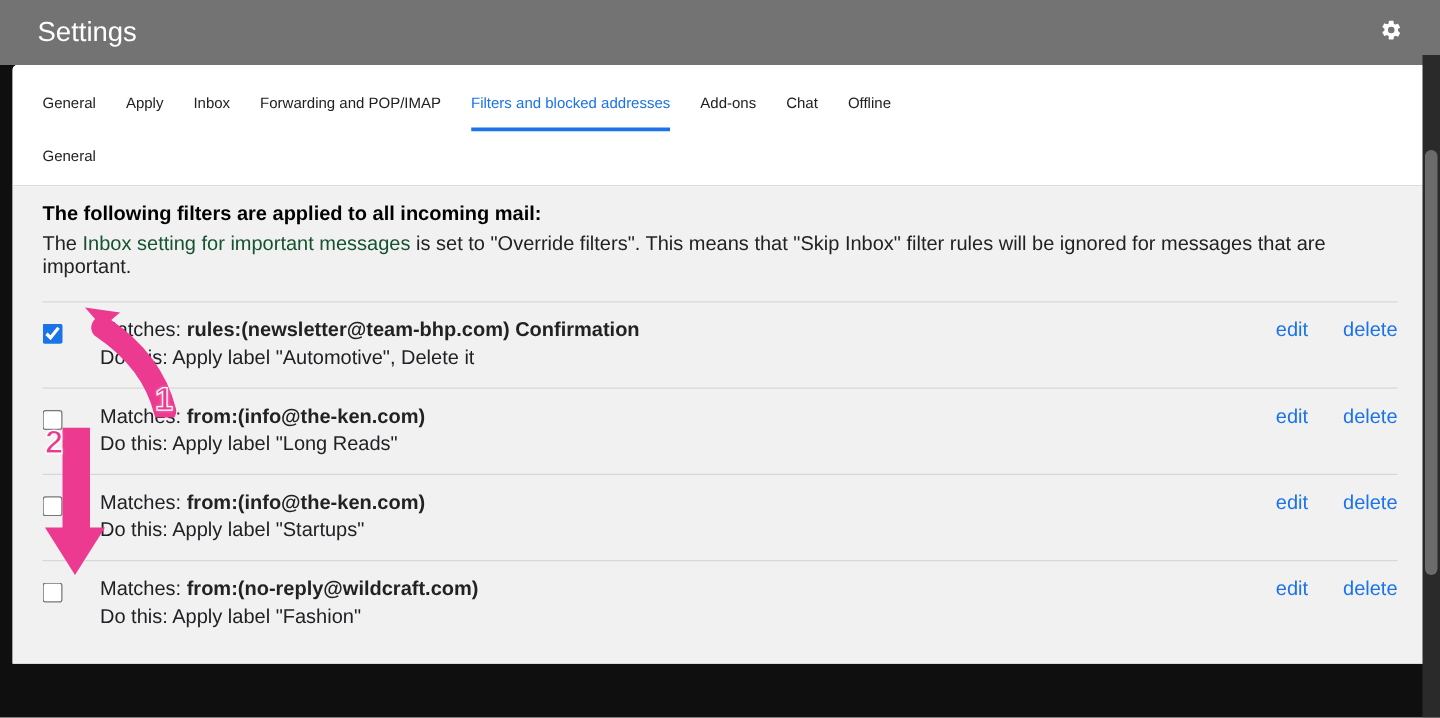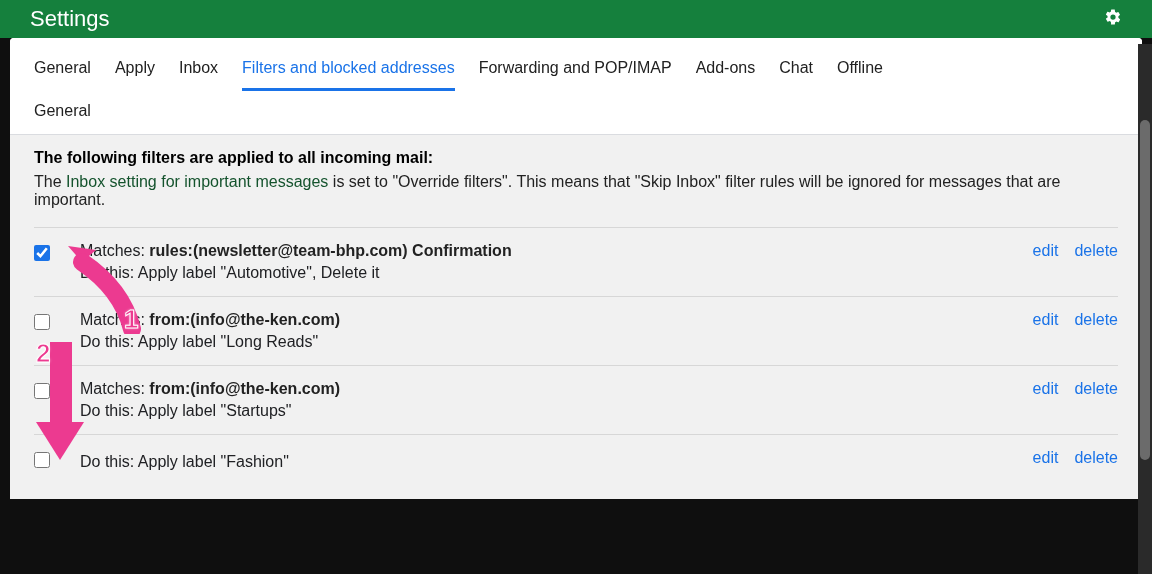--- a/index.html
+++ b/index.html
@@ -5,22 +5,22 @@
     * { box-sizing: border-box; margin: 0; padding: 0; }
     body {
       font-family: Arial, sans-serif;
       background: #0f0f0f;
       width: 1152px;
       height: 574px;
       overflow: hidden;
       position: relative;
     }
     .header-bar {
-      background: #15803d;
-      height: 38px;
+      background: #737373;
+      height: 52px;
       display: flex;
       align-items: center;
       justify-content: space-between;
       padding: 0 30px 0 30px;
     }
     .header-title {
       color: #fff;
       font-size: 22px;
       font-weight: 300;
     }
@@ -35,21 +35,21 @@
       overflow: hidden;
     }
     .tabs {
       display: flex;
       flex-wrap: wrap;
       padding: 10px 24px 0 24px;
       background: #fff;
       border-bottom: 1px solid #dadce0;
     }
     .tab {
-      font-size: 16px;
+      font-size: 12px;
       color: #212121;
       padding: 8px 0;
       margin-right: 24px;
       cursor: pointer;
       border-bottom: 3px solid transparent;
       white-space: nowrap;
       line-height: 24px;
     }
     .tab.active {
       color: #1a73e8;
@@ -78,21 +78,21 @@
       margin-top: 3px;
       margin-right: 30px;
       width: 16px;
       height: 16px;
       accent-color: #1a73e8;
     }
     .filter-body { flex: 1; }
     .matches-label { color: #202124; }
     .matches-value { font-weight: bold; }
     .do-this { color: #202124; margin-top: 4px; }
-    .filter-actions { display: flex; gap: 16px; align-items:flex-start; }
+    .filter-actions { display: flex; gap: 28px; align-items:flex-start; }
     .filter-action { color: #1a73e8; cursor: pointer; }
     
     .arrow1, .arrow2 {
       position: absolute;
       pointer-events: none;
     }
     .arrow1 {
       left: 62px; top: 234px;
       width: 80px; height: 100px;
     }
@@ -139,22 +139,22 @@
         <path d="M19.14,12.94a7,7,0,0,0,.06-.94,7,7,0,0,0-.06-.94l2.03-1.58a.5.5,0,0,0,.12-.64l-1.92-3.32a.5.5,0,0,0-.6-.22l-2.39.96a7,7,0,0,0-1.62-.94l-.36-2.54A.5.5,0,0,0,14,2h-4a.5.5,0,0,0-.49.42L9.15,4.96a7,7,0,0,0-1.62.94l-2.39-.96a.5.5,0,0,0-.6.22L2.62,8.48a.5.5,0,0,0,.12.64L4.77,10.7a7,7,0,0,0,0,1.88L2.74,14.16a.5.5,0,0,0-.12.64l1.92,3.32a.5.5,0,0,0,.6.22l2.39-.96a7,7,0,0,0,1.62.94l.36,2.54A.5.5,0,0,0,10,22h4a.5.5,0,0,0,.49-.42l.36-2.54a7,7,0,0,0,1.62-.94l2.39.96a.5.5,0,0,0,.6-.22l1.92-3.32a.5.5,0,0,0-.12-.64ZM12,15.5A3.5,3.5,0,1,1,15.5,12,3.5,3.5,0,0,1,12,15.5Z"></path>
       </svg>
   </div>
 </div>
 
 <div class="settings-panel">
   <div class="tabs">
       <div class="tab">General</div>
       <div class="tab">Apply</div>
       <div class="tab">Inbox</div>
+      <div class="tab">Forwarding and POP/IMAP</div>
       <div class="tab active">Filters and blocked addresses</div>
-      <div class="tab">Forwarding and POP/IMAP</div>
       <div class="tab">Add-ons</div>
       <div class="tab">Chat</div>
       <div class="tab">Offline</div>
       <div style="flex-basis: 100%; height: 0px;"></div>
       <div class="tab">General</div>
     </div>
 
   <div class="content">
     <div class="intro-heading">The following filters are applied to all incoming mail:</div>
 
@@ -192,20 +192,21 @@
             <div class="do-this">Do this: Apply label "Startups"</div>
           </div>
           <div class="filter-actions">
             <span class="filter-action">edit</span>
             <span class="filter-action">delete</span>
           </div>
         </div>
         <div class="filter-row">
           <input type="checkbox" class="filter-checkbox" style="">
           <div class="filter-body">
+            <div><span class="matches-label">Matches: </span><span class="matches-value">from:(no-reply@wildcraft.com)</span></div>
             <div class="do-this">Do this: Apply label "Fashion"</div>
           </div>
           <div class="filter-actions">
             <span class="filter-action">edit</span>
             <span class="filter-action">delete</span>
           </div>
         </div>
       </div>
 
   </div>

